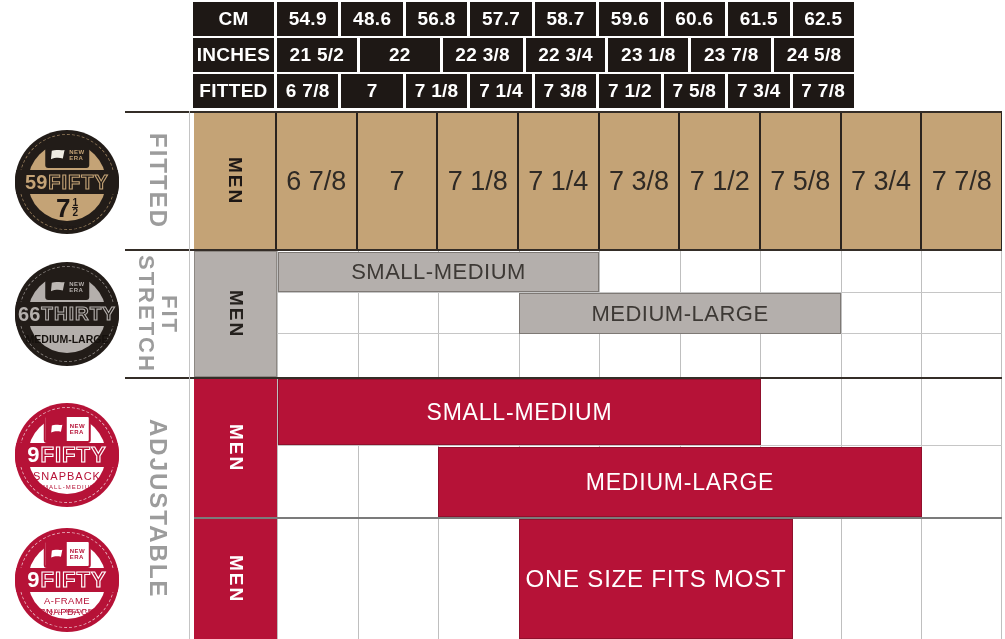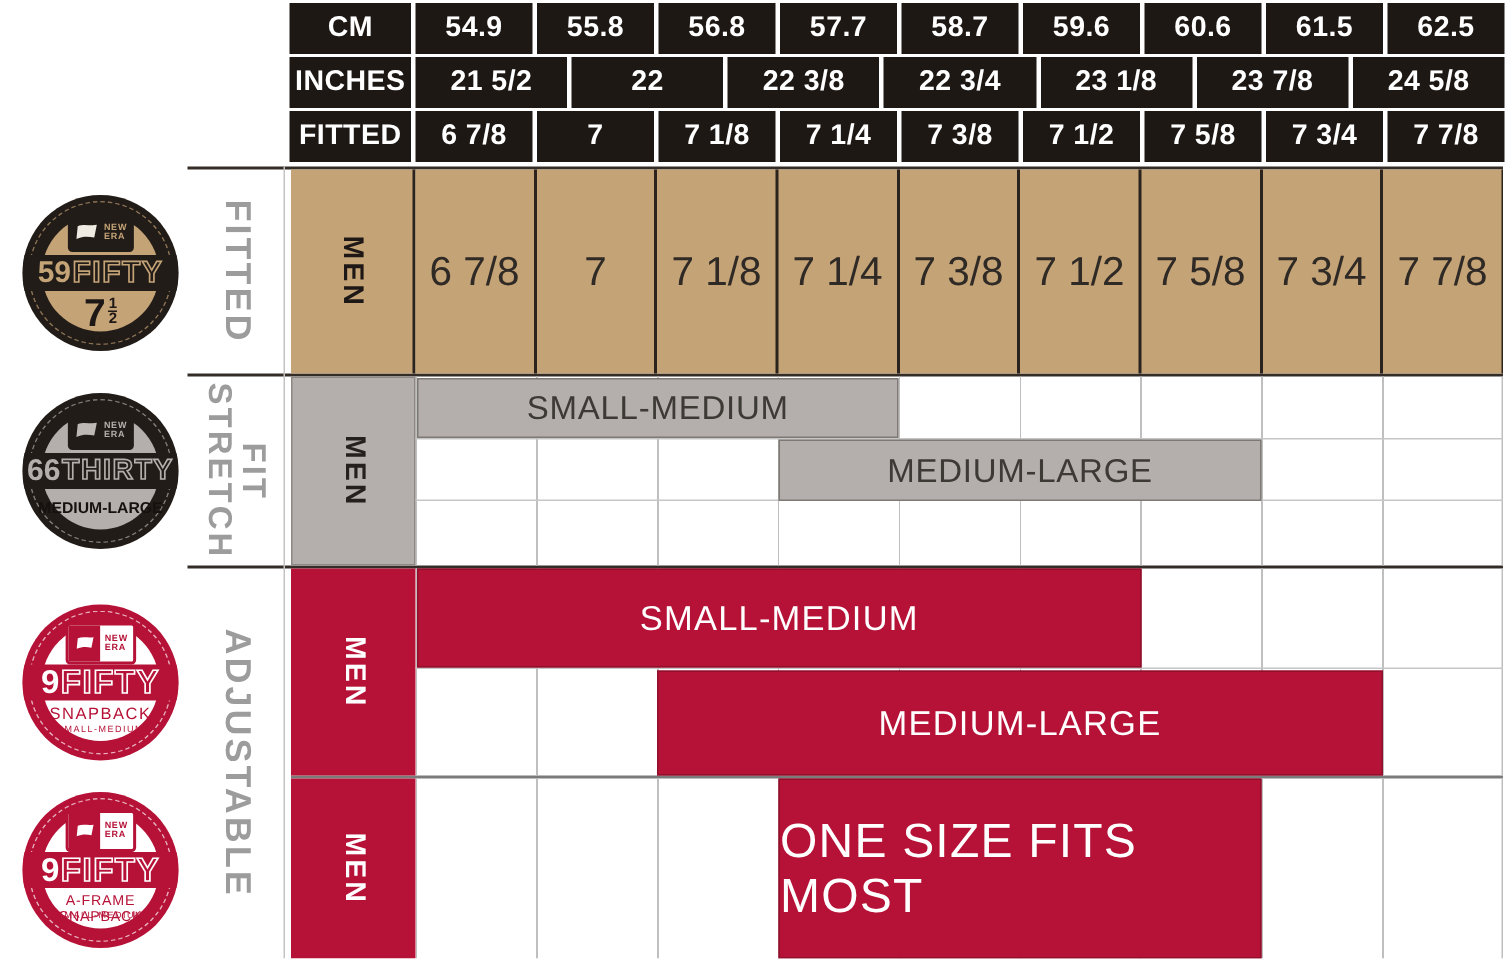--- a/index.html
+++ b/index.html
@@ -2,21 +2,21 @@
 <html><head>
 <meta charset="utf-8">
 <style>
   html,body{margin:0;padding:0;}
   body{
     width:1005px;height:639px;position:relative;overflow:hidden;
     background:#ffffff;font-family:"Liberation Sans",sans-serif;
     -webkit-font-smoothing:antialiased;
   }
   
-  #hdr{position:absolute;left:193px;top:2px;width:810px;height:106px;}
+  #hdr{position:absolute;left:193px;top:2px;width:661px;height:106px;}
   .hrow{position:absolute;left:0;width:100%;height:34px;display:flex;gap:3px;}
   .hcell{background:#1E1815;color:#ffffff;font-weight:bold;font-size:19px;
          display:flex;align-items:center;justify-content:center;letter-spacing:.3px;}
   .hlabel{flex:0 0 81px;}
   .hval{flex:1 1 0;}
   
   .divider{position:absolute;height:2px;background:#342D27;}
   .thinline{position:absolute;background:#C6C6C6;}
   
   .vlabel{position:absolute;color:#9C9C9C;font-weight:bold;font-size:24px;
@@ -80,21 +80,21 @@
   .bsub{position:absolute;left:0;right:0;top:81px;text-align:center;font-size:6px;
         color:var(--ring);letter-spacing:1px;}
 </style>
 </head>
 <body>
 
 <div id="hdr">
   <div class="hrow" style="top:0">
     <div class="hcell hlabel">CM</div>
     <div class="hcell hval">54.9</div>
-    <div class="hcell hval">55.8</div>
+    <div class="hcell hval">48.6</div>
     <div class="hcell hval">56.8</div>
     <div class="hcell hval">57.7</div>
     <div class="hcell hval">58.7</div>
     <div class="hcell hval">59.6</div>
     <div class="hcell hval">60.6</div>
     <div class="hcell hval">61.5</div>
     <div class="hcell hval">62.5</div>
   </div>
   <div class="hrow" style="top:36px">
     <div class="hcell hlabel">INCHES</div>
@@ -151,21 +151,21 @@
 <div class="gbar" style="left:519px;top:293px;width:322px;height:41px;">MEDIUM-LARGE</div>
 
 <div class="men" style="left:194px;top:379px;width:83px;height:138px;background:#B61237;color:#ffffff;">MEN</div>
 <div class="wgrid" style="top:379px;height:138px;"></div>
 <div class="thinline" style="left:277px;top:445px;width:725px;height:1px;"></div>
 <div class="rbar" style="left:278px;top:379px;width:483px;height:66px;">SMALL-MEDIUM</div>
 <div class="rbar" style="left:438px;top:447px;width:484px;height:70px;">MEDIUM-LARGE</div>
 
 <div class="men" style="left:194px;top:519px;width:83px;height:120px;background:#B61237;color:#ffffff;">MEN</div>
 <div class="wgrid" style="top:519px;height:120px;"></div>
-<div class="rbar" style="left:519px;top:519px;width:322px;height:120px;font-size:32px;">ONE SIZE FITS MOST</div>
+<div class="rbar" style="left:519px;top:519px;width:274px;height:120px;font-size:24px;">ONE SIZE FITS MOST</div>
 
 <div class="badge" style="left:15px;top:130px;--ring:#221C18;--disc:#C4A376;">
   <div class="ringtext"></div>
   <div class="disc"></div>
   <div class="blogo">
     <svg width="17" height="12" viewBox="0 0 20 14">
         <path fill="#EFEBE2" d="M2,12 L3,2 C8,0 13,2 18,1 L16,11 C11,10 7,10 2,12 Z"></path>
       </svg>
     <div class="ne">
       <span>NEW</span>

